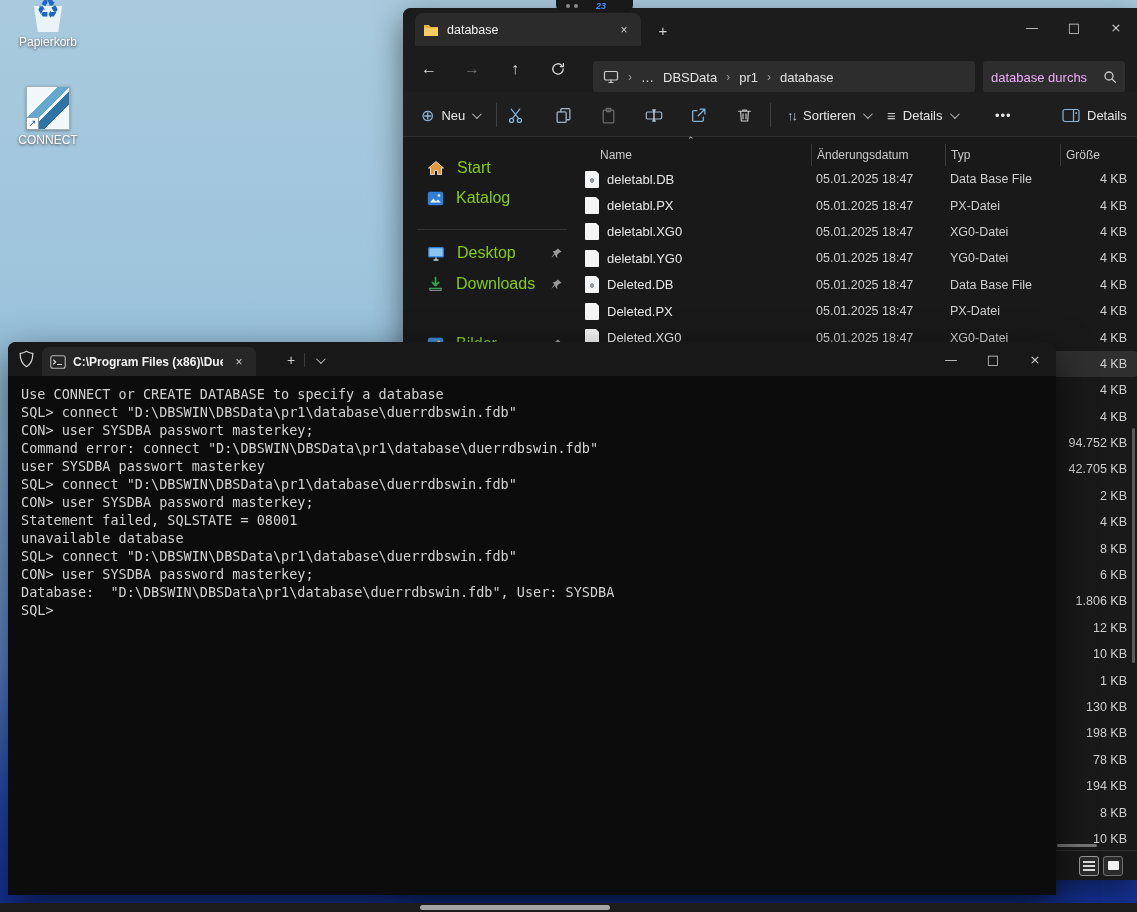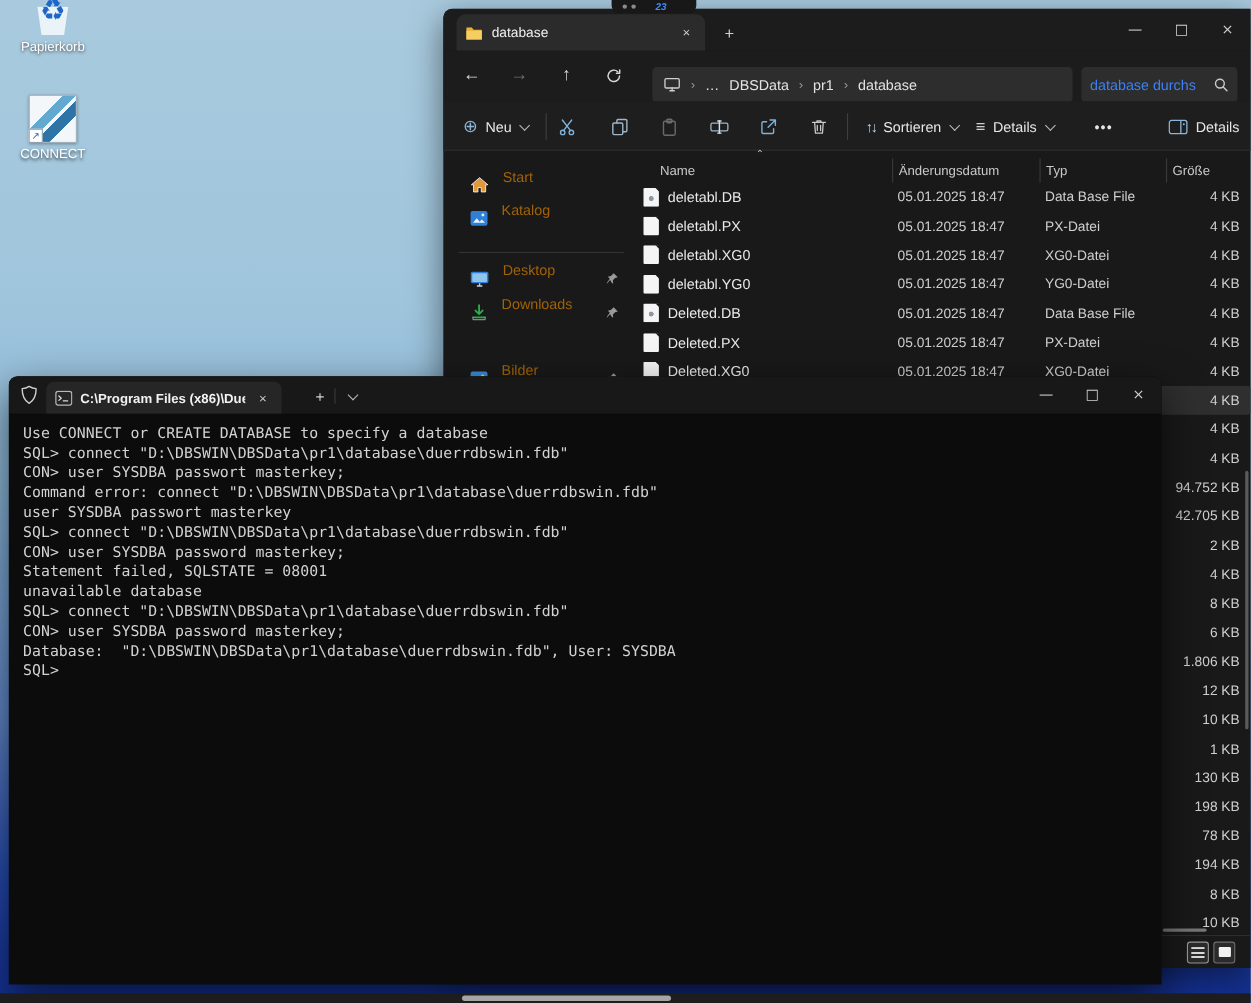--- a/index.html
+++ b/index.html
@@ -47,35 +47,35 @@
     display:flex; align-items:center; justify-content:center; }
   .ex-controls { position:absolute; right:0; top:0; height:38px; display:flex; }
   .ex-navbar { height:46px; background:#1c1c1c; display:flex; align-items:center; }
   .navbtn { width:34px; height:32px; display:flex; align-items:center; justify-content:center;
     color:#d8d8d8; font-size:16px; margin-left:9px; border-radius:4px; }
   .navbtn.dim { color:#6f6f6f; }
   .addr { position:absolute; left:190px; top:53px; width:382px; height:32px; background:#2d2d2d;
     border-radius:4px; display:flex; align-items:center; padding:0 10px; gap:9px; font-size:13px; color:#e3e3e3; }
   .crumb-sep { color:#9a9a9a; font-size:12px; }
   .searchbox { position:absolute; left:580px; top:53px; width:142px; height:32px; background:#2d2d2d;
-    border-radius:4px; display:flex; align-items:center; padding:0 8px; color:#3b82f6; font-size:13px; }
+    border-radius:4px; display:flex; align-items:center; padding:0 8px; color:#f0abfc; font-size:13px; }
   .searchbox .sv { flex:1; white-space:nowrap; overflow:hidden; }
   .ex-toolbar { position:relative; height:45px; background:#1e1e1e; border-bottom:1px solid #2e2e2e; }
   .tbar-item { position:absolute; top:8px; height:30px; display:flex; align-items:center; gap:7px;
     color:#e6e6e6; font-size:13px; border-radius:4px; padding:0 4px; }
   .tb-div { position:absolute; top:11px; width:1px; height:24px; background:#3f3f3f; }
   .chev { width:7px; height:7px; border-right:1.4px solid #b9b9b9; border-bottom:1.4px solid #b9b9b9;
     transform:rotate(45deg) translateY(-2px); display:inline-block; }
   .svg-icon { display:inline-flex; align-items:center; justify-content:center; }
   .svg-icon svg { display:block; }
 
   .ex-body { position:absolute; top:133px; left:0; right:0; bottom:0; display:flex; }
   .ex-sidebar { width:180px; position:relative; }
-  .side-item { position:absolute; left:10px; width:162px; height:30px; display:flex; 
-    gap:12px; padding-left:14px; border-radius:4px; font-size:13px; color:#a16207; }
+  .side-item { position:absolute; left:10px; width:162px; height:30px; display:flex; align-items:center;
+    gap:12px; padding-left:14px; border-radius:4px; font-size:16px; color:#84cc16; }
   .side-item .pin { margin-left:auto; margin-right:12px; }
   .side-sep { position:absolute; left:14px; width:150px; height:1px; background:#333; }
   .ex-content { position:absolute; left:180px; top:0; right:0; bottom:0; }
   .col-grid { display:grid; grid-template-columns:228px 134px 115px 1fr; }
   .fhdr { position:absolute; top:3px; left:0; right:0; height:22px; color:#c9c9c9; font-size:12px; }
   .fhdr .hc { display:flex; align-items:center; padding-left:5px; }
   .fhdr .hc:first-child { padding-left:17px; }
   .fhdr .hc + .hc { border-left:1px solid #3a3a3a; }
   .sort-caret { position:absolute; left:104px; top:-6px; color:#bbb; font-size:9px; }
   .rows { position:absolute; top:25px; left:0; right:0; }

